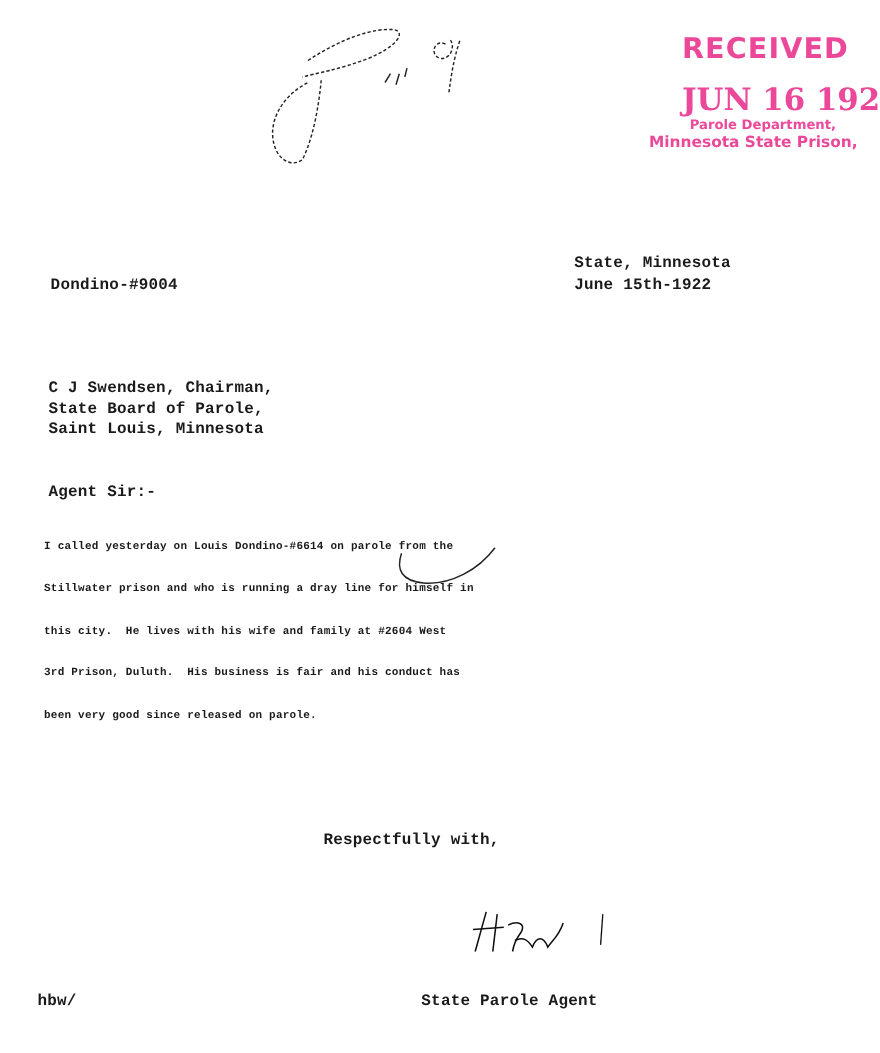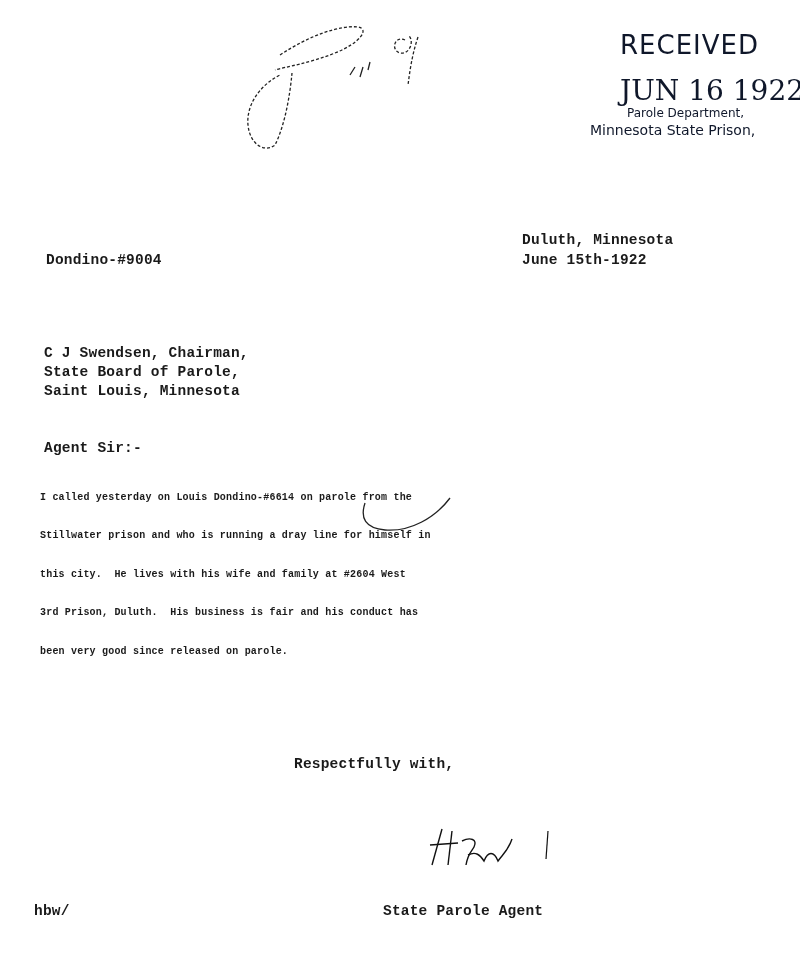--- a/index.html
+++ b/index.html
@@ -1,20 +1,20 @@
 <!DOCTYPE html>
 <html><head>
 <meta charset="utf-8">
 <style>
   html, body { margin: 0; padding: 0; background: #ffffff; }
   body { width: 800px; height: 957px; position: relative; overflow: hidden;
          font-family: "Liberation Mono", "DejaVu Sans Mono", monospace; color: #111; }
   .abs { position: absolute; white-space: pre; }
   .type { font-family: "Liberation Mono", "DejaVu Sans Mono", monospace; font-size: 14.5px; font-weight: bold; color: #1a1a1a; letter-spacing: 0.2px; }
-  .stamp { font-family: "DejaVu Sans", "Liberation Sans", sans-serif; font-weight: normal; color: #0f172a; text-align: center; }
+  .stamp { font-family: "DejaVu Sans", "Liberation Sans", sans-serif; font-weight: bold; color: #ec4899; text-align: center; }
   .stamp-title { font-size: 26px; letter-spacing: 1px; }
   .stamp-date { font-size: 28px; font-family: "DejaVu Serif", serif; }
   .stamp-dept { font-size: 12px; }
   .stamp-prison { font-size: 14px; }
   .body-line { font-size: 10px; }
   svg.hand { position: absolute; overflow: visible; }
 </style>
 </head>
 <body>
 
@@ -24,21 +24,21 @@
   <path d="M110 60 l 5 -8 M120 62 l 3 -10 M128 55 l 2 -8" stroke="#222" stroke-width="1.3"></path>
   <path d="M165 25 C 155 20, 150 35, 160 38 C 170 40, 175 25, 168 20 M178 22 C 172 40, 170 55, 168 70" fill="none" stroke="#222" stroke-width="1.3" stroke-dasharray="3 2"></path>
 </svg>
 
 <div class="abs stamp stamp-title" style="left:620px;top:30px;">RECEIVED</div>
 <div class="abs stamp stamp-date" style="left:620px;top:74px;">JUN 16 1922</div>
 <div class="abs stamp stamp-dept" style="left:627px;top:106px;">Parole Department,</div>
 <div class="abs stamp stamp-prison" style="left:590px;top:122px;">Minnesota State Prison,</div>
 
 <div class="abs type" style="left:46px;top:252px;">Dondino-#9004</div>
-<div class="abs type" style="left:522px;top:232px;">Duluth, Minnesota</div>
+<div class="abs type" style="left:522px;top:232px;">State, Minnesota</div>
 <div class="abs type" style="left:522px;top:252px;">June 15th-1922</div>
 
 <div>
   <div class="abs type" style="left:44px;top:345px;">C J Swendsen, Chairman,</div>
   <div class="abs type" style="left:44px;top:364px;">State Board of Parole,</div>
   <div class="abs type" style="left:44px;top:383px;">Saint Louis, Minnesota</div>
 </div>
 
 <div class="abs type" style="left:44px;top:440px;">Agent Sir:-</div>
 

